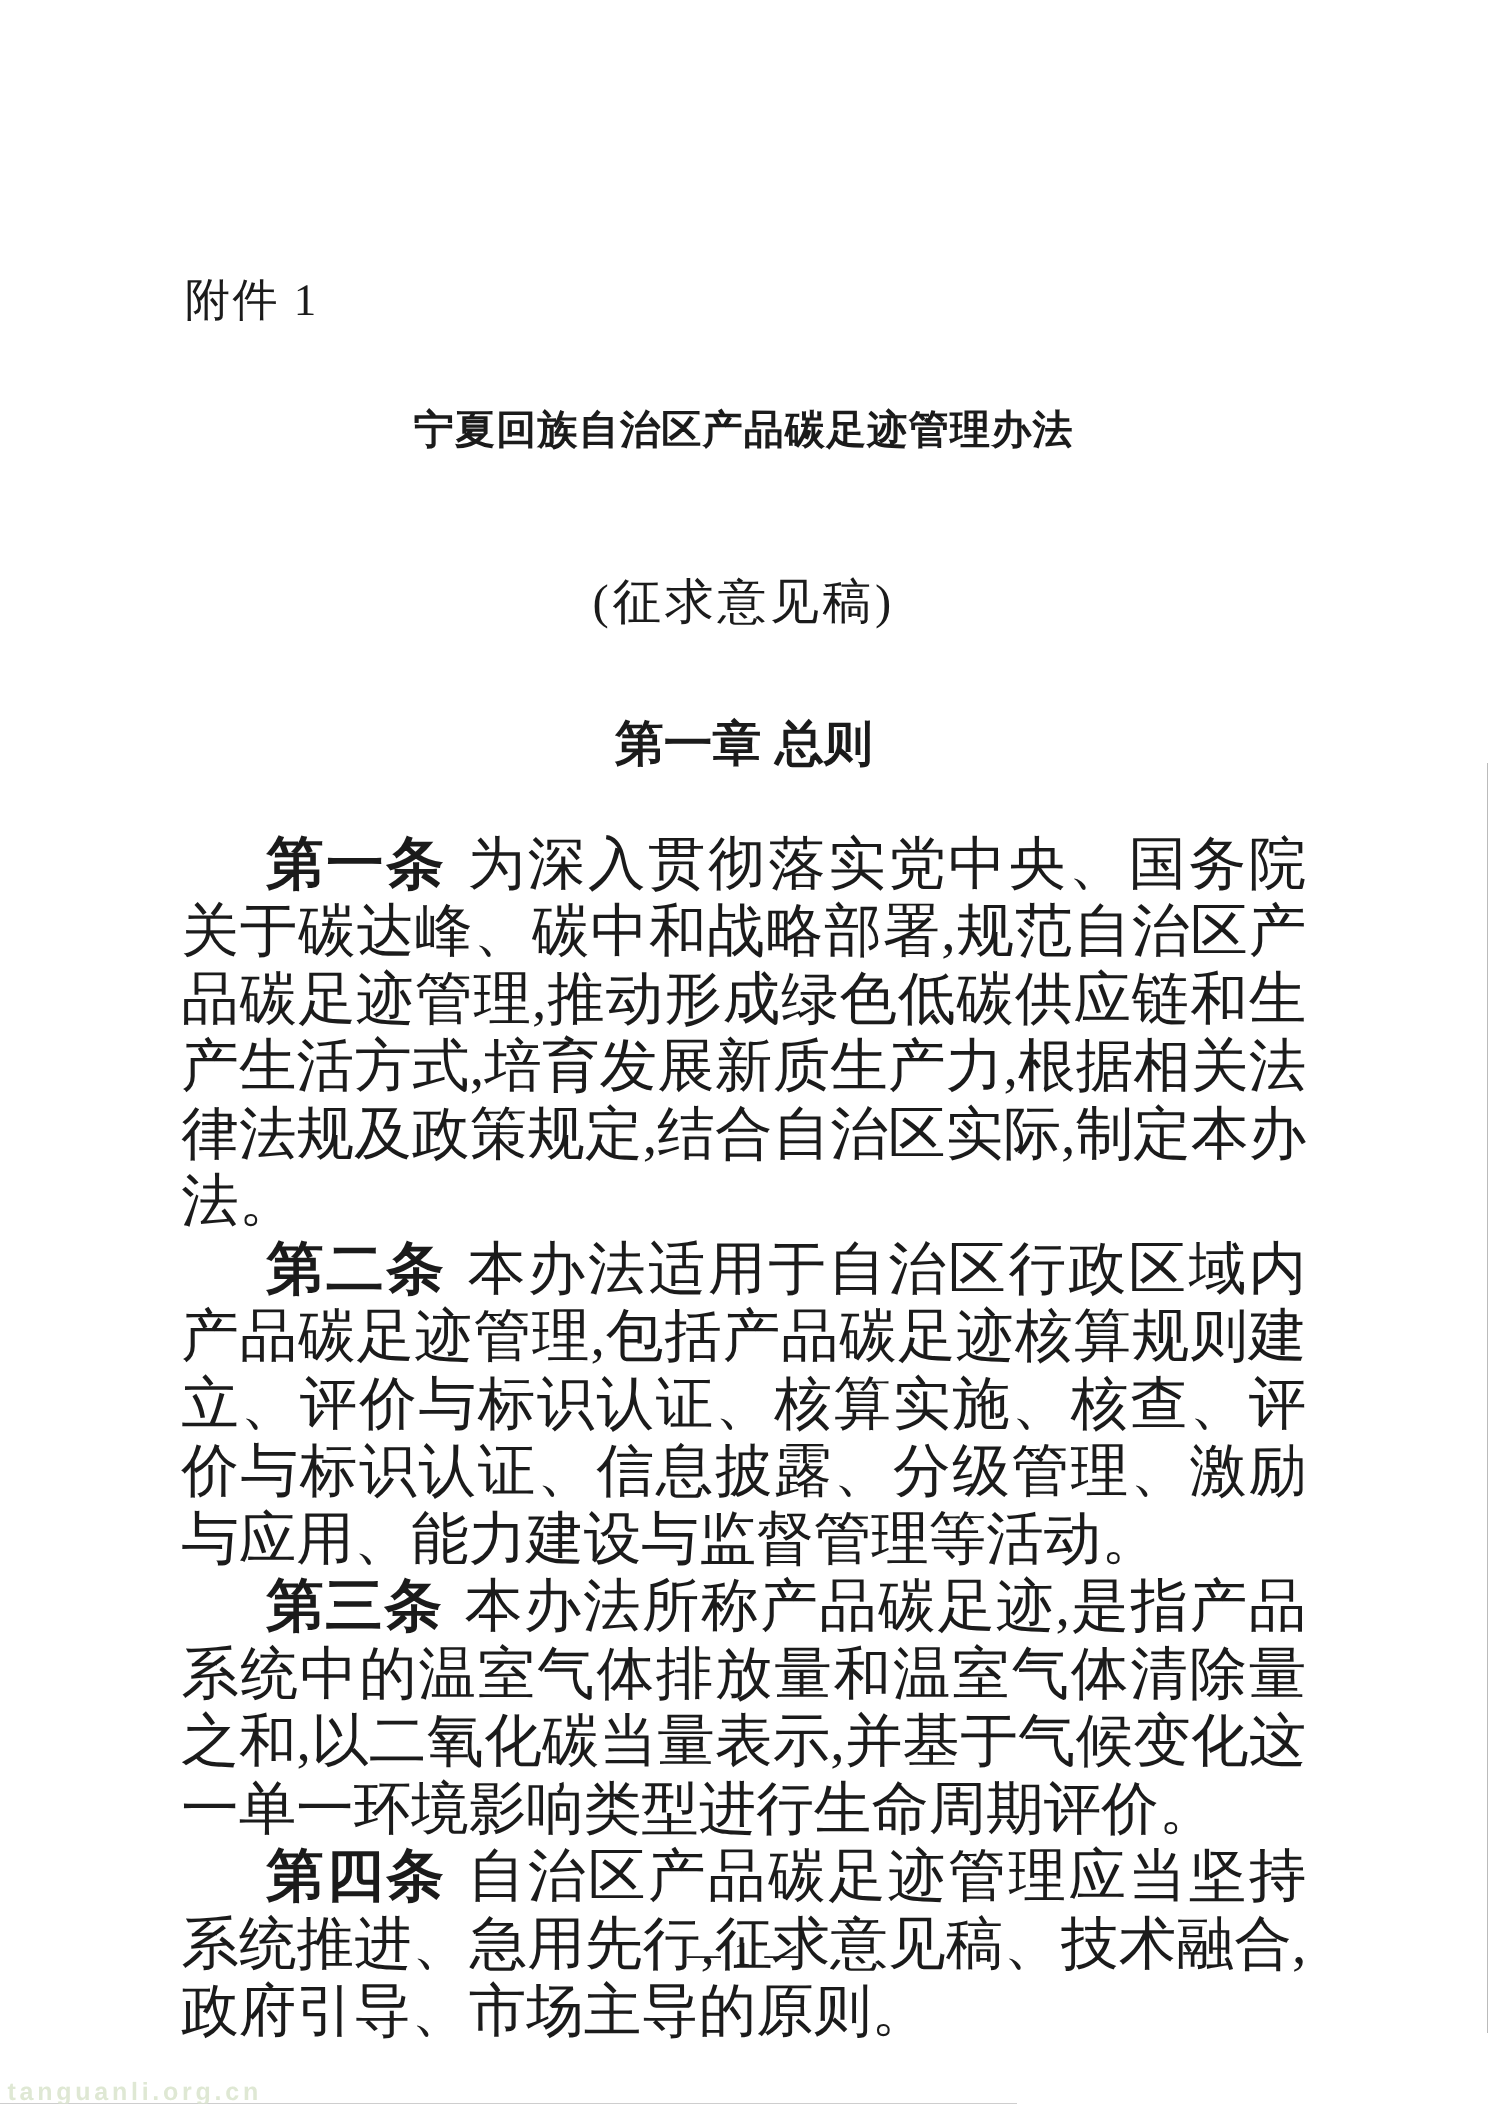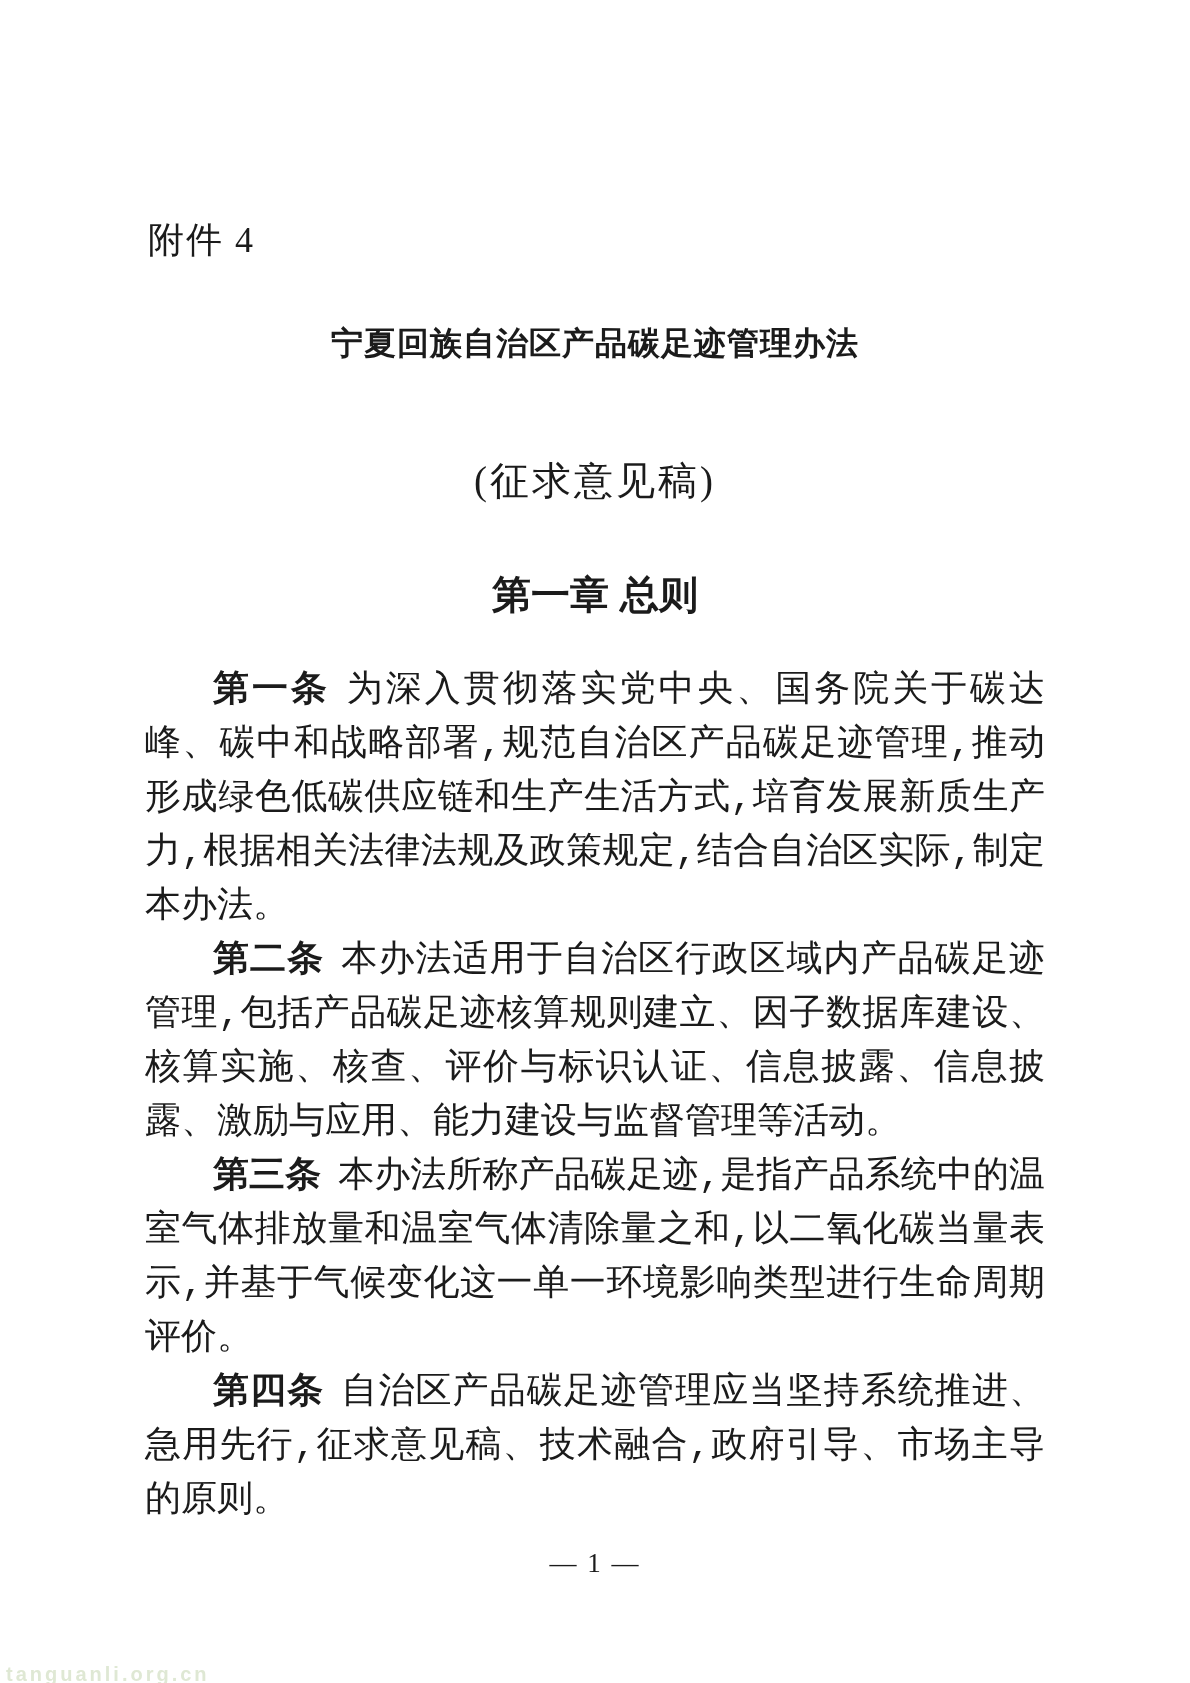--- a/index.html
+++ b/index.html
@@ -53,25 +53,24 @@
     text-align: center;
     font-size: 39px;
     font-weight: bold;
     font-family: "Liberation Sans", "DejaVu Sans", sans-serif;
   }
   .body-text {
     position: absolute;
     left: 145px;
     width: 900px;
     top: 664px;
-    font-size: 36px;
+    font-size: 46px;
     line-height: 54px;
     text-align: justify;
     text-justify: inter-ideograph;
-    font-family: Liberation Mono, monospace;
   }
   .article {
     margin: 0;
     text-indent: 68px;
   }
   .article .lead {
     font-weight: bold;
     margin-right: 17px;
   }
   .page-number {
@@ -92,36 +91,36 @@
     letter-spacing: 3px;
     color: #dfe8d4;
     font-family: "Liberation Sans", "DejaVu Sans", sans-serif;
   }
 </style>
 </head>
 <body>
 
 <div class="page">
 
-  <div class="attachment">附件 4</div>
+  <div class="attachment">附件 1</div>
 
   <h1 class="title">宁夏回族自治区产品碳足迹管理办法</h1>
 
   <div class="subtitle">(征求意见稿)</div>
 
   <h2 class="chapter">第一章 总则</h2>
 
   <div class="body-text">
 
     <p class="article">
       <span class="lead">第一条</span><span>为深入贯彻落实党中央、国务院关于碳达峰、碳中和战略部署,规范自治区产品碳足迹管理,推动形成绿色低碳供应链和生产生活方式,培育发展新质生产力,根据相关法律法规及政策规定,结合自治区实际,制定本办法。</span>
     </p>
 
     <p class="article">
-      <span class="lead">第二条</span><span>本办法适用于自治区行政区域内产品碳足迹管理,包括产品碳足迹核算规则建立、因子数据库建设、核算实施、核查、评价与标识认证、信息披露、信息披露、激励与应用、能力建设与监督管理等活动。</span>
+      <span class="lead">第二条</span><span>本办法适用于自治区行政区域内产品碳足迹管理,包括产品碳足迹核算规则建立、评价与标识认证、核算实施、核查、评价与标识认证、信息披露、分级管理、激励与应用、能力建设与监督管理等活动。</span>
     </p>
 
     <p class="article">
       <span class="lead">第三条</span><span>本办法所称产品碳足迹,是指产品系统中的温室气体排放量和温室气体清除量之和,以二氧化碳当量表示,并基于气候变化这一单一环境影响类型进行生命周期评价。</span>
     </p>
 
     <p class="article">
       <span class="lead">第四条</span><span>自治区产品碳足迹管理应当坚持系统推进、急用先行,征求意见稿、技术融合,政府引导、市场主导的原则。</span>
     </p>
 

